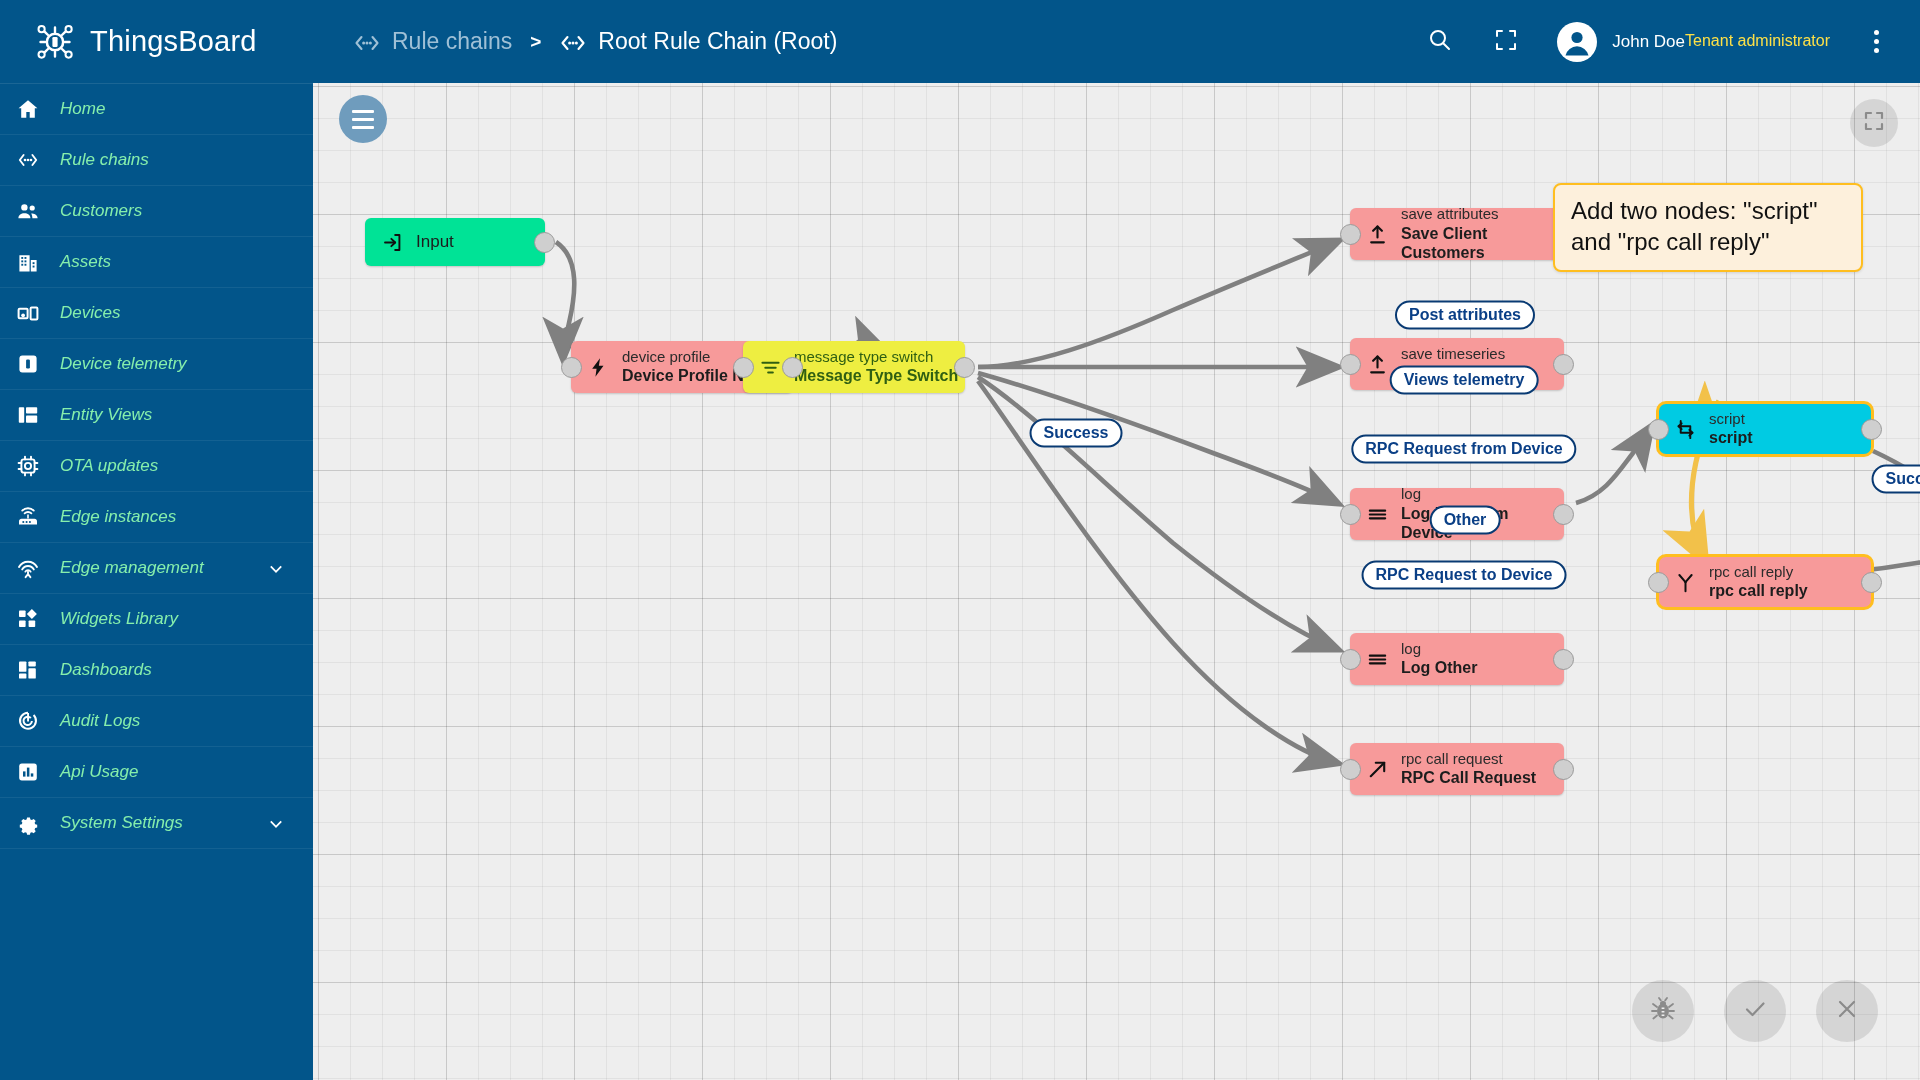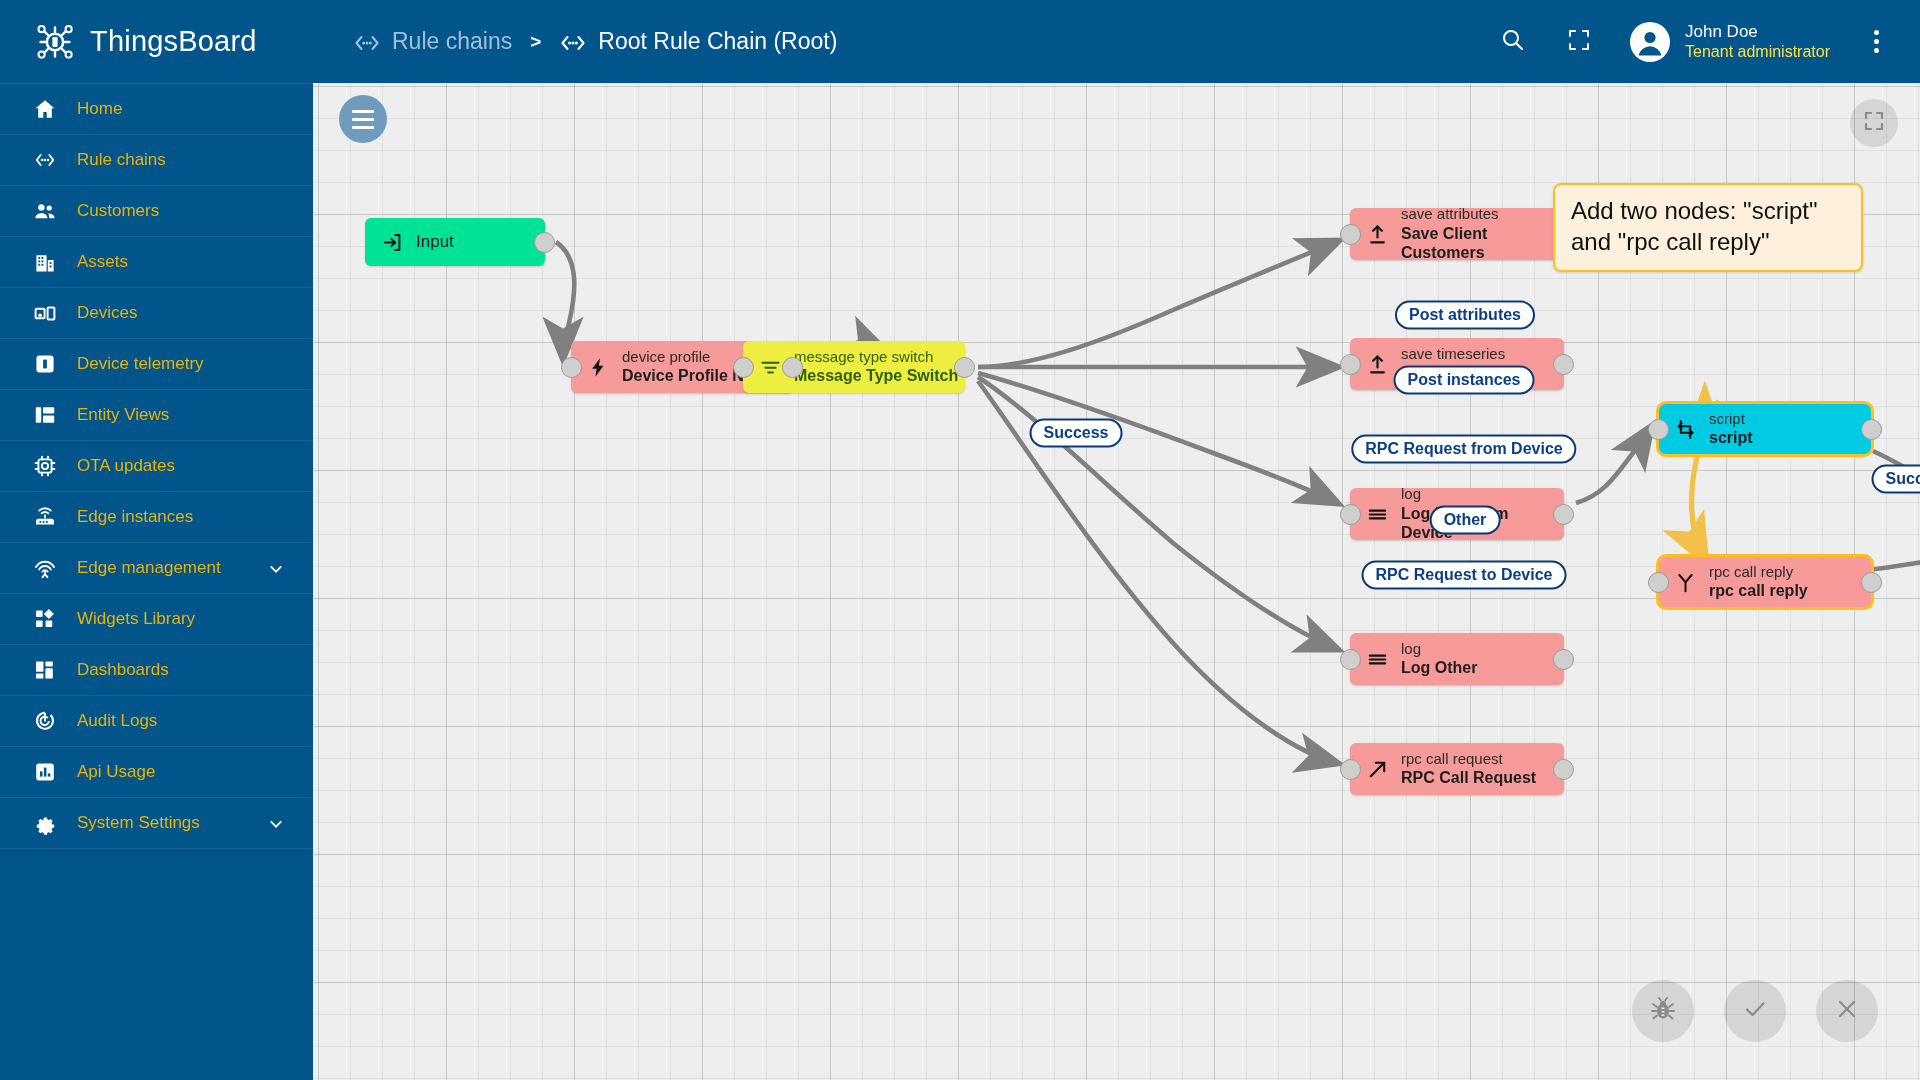--- a/index.html
+++ b/index.html
@@ -23,24 +23,24 @@
     height: 83px; display: flex; align-items: center;
     padding-left: 34px; gap: 14px;
     color: #ffffff;
   }
   #brand .logo { width: 42px; height: 42px; flex: 0 0 42px; }
   #brand .brand-text { font-size: 29px; font-weight: 400; letter-spacing: .2px; }
 
   .nav-list { border-top: 1px solid rgba(255,255,255,0.10); }
   .nav-item {
     height: 51px; display: flex; align-items: center;
-    padding-left: 32px; gap: 19px;
-    color: #eab308; font-size: 17px;
+    padding-left: 15px; gap: 19px;
+    color: #86efac; font-size: 17px;
     border-bottom: 1px solid rgba(255,255,255,0.07);
-    cursor: pointer; position: relative;
+    cursor: pointer; position: relative; font-style: italic;
   }
   .nav-item .ic { width: 26px; height: 26px; flex: 0 0 26px; display: flex; align-items: center; justify-content: center; }
   .nav-item .ic svg { width: 24px; height: 24px; fill: #ffffff; }
   .nav-item .lbl { white-space: nowrap; }
   .nav-item .chev { position: absolute; right: 26px; width: 22px; height: 22px; }
   .nav-item .chev svg { width: 22px; height: 22px; fill: #ffffff; }
 
   
   #topbar {
     position: absolute; left: 313px; top: 0;
@@ -58,21 +58,21 @@
   .crumb-sep { color: #ffffff; font-size: 19px; font-weight: 700; padding: 0 5px; }
 
   #topbar-right {
     margin-left: auto; display: flex; align-items: center;
     gap: 22px; padding-right: 26px;
   }
   .tb-iconbtn { width: 44px; height: 44px; display: flex; align-items: center; justify-content: center; cursor: pointer; border-radius: 50%; }
   .tb-iconbtn svg { width: 26px; height: 26px; stroke: #ffffff; fill: none; stroke-width: 2; }
   #user-block { display: flex; align-items: center; gap: 14px; cursor: pointer; padding: 4px 6px; }
   #avatar { width: 42px; height: 42px; }
-  #user-text { display: flex; flex-direction: column; line-height: 1.25; }
+  #user-text { display: flex; line-height: 1.25; }
   #user-name { color: #ffffff; font-size: 17px; }
   #user-role { color: #fde047; font-size: 16px; }
   #more-btn { width: 36px; height: 44px; display: flex; flex-direction: column; align-items: center; justify-content: center; gap: 4px; cursor: pointer; }
   #more-btn i { display: block; width: 5px; height: 5px; background: #ffffff; border-radius: 50%; }
 
   
   #canvas {
     position: absolute; left: 313px; top: 83px;
     width: 1607px; height: 997px;
     background-color: #eeeeee;
@@ -622,21 +622,21 @@
             <span class="ntype">rpc call request</span>
             <span class="nname">RPC Call Request</span>
           </span>
         </div>
         <div class="port" style="left: 1027px; top: 675.5px;"></div>
         <div class="port" style="left: 1240px; top: 675.5px;"></div>
       </div>
     <div id="label-layer">
         <div class="link-label" style="left: 763px; top: 350px;">Success</div>
         <div class="link-label" style="left: 1152px; top: 232px;">Post attributes</div>
-        <div class="link-label" style="left: 1151px; top: 297px;">Post instances</div>
+        <div class="link-label" style="left: 1151px; top: 297px;">Views telemetry</div>
         <div class="link-label" style="left: 1151px; top: 366px;">RPC Request from Device</div>
         <div class="link-label" style="left: 1152px; top: 437px;">Other</div>
         <div class="link-label" style="left: 1151px; top: 492px;">RPC Request to Device</div>
         <div class="link-label" style="left: 1605px; top: 396px;">Success</div>
       </div>
 
     <div id="callout" style="left: 1240px; top: 100px;">Add two nodes: "script" and "rpc call reply"</div>
 
     <div class="fab" id="menu-fab">
       <span class="bars">

